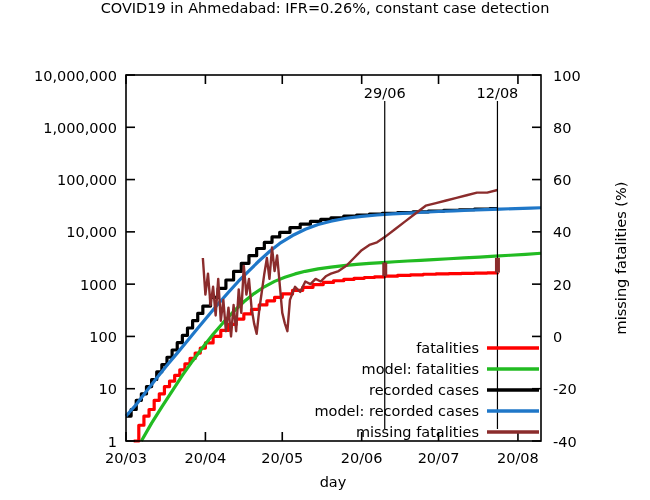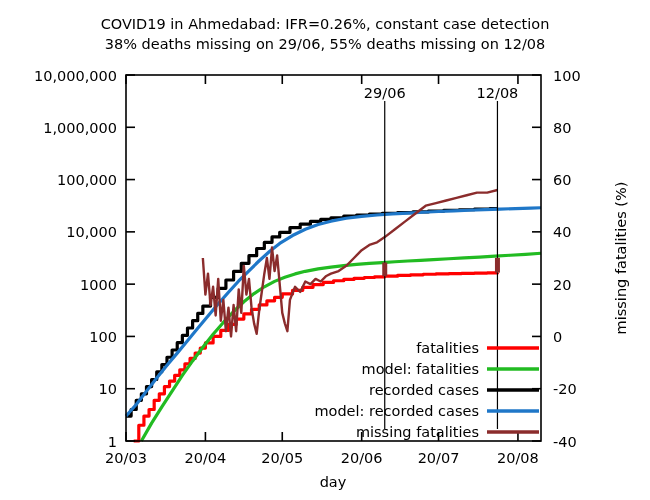--- a/index.html
+++ b/index.html
@@ -1,20 +1,20 @@
 <!DOCTYPE html>
 <html><head>
 <meta charset="utf-8">
 <style>
   html,body{margin:0;padding:0;background:#ffffff;}
   body{width:650px;height:500px;overflow:hidden;
        font-family:"DejaVu Sans","Liberation Sans",sans-serif;color:#000000;}
   #root{position:relative;width:650px;height:500px;}
   .ttl{position:absolute;width:650px;text-align:center;font-size:14.5px;color:#000;}
-  #title-line1{top:16px;}
+  #title-line1{top:0;}
   #title-line2{top:36px;}
   svg{position:absolute;left:0;top:0;}
   text{font-family:"DejaVu Sans","Liberation Sans",sans-serif;fill:#000000;}
   .tk{font-size:14.5px;}
   .ytk{text-anchor:end;}
   .y2tk{text-anchor:start;}
   .xtk{text-anchor:middle;}
   .axlab{font-size:14.5px;text-anchor:middle;}
   .annlab{font-size:14.5px;text-anchor:middle;}
   .leglab{font-size:14.5px;text-anchor:end;}
@@ -22,21 +22,20 @@
   .tick{stroke:#000000;stroke-width:1.6;}
   .ann{stroke:#000000;stroke-width:1.2;fill:none;}
   .series{fill:none;stroke-linejoin:round;stroke-linecap:butt;}
 </style>
 </head>
 <body>
 
 <div id="root">
 
   <div class="ttl" id="title-line1">COVID19 in Ahmedabad: IFR=0.26%, constant case detection</div>
-  <div class="ttl" id="title-line2">38% deaths missing on 29/06, 55% deaths missing on 12/08</div>
 
   <svg width="650" height="500" id="plot">
     <g id="series-layer">
         <path class="series" d="M 133.69 441.00 L 138.81 441.00 L 138.81 425.26 L 143.93 425.26 L 143.93 416.05 L 149.06 416.05 L 149.06 409.52 L 154.18 409.52 L 154.18 400.31 L 159.30 400.31 L 159.30 393.78 L 164.43 393.78 L 164.43 386.55 L 169.55 386.55 L 169.55 381.07 L 174.67 381.07 L 174.67 375.37 L 179.80 375.37 L 179.80 369.80 L 184.92 369.80 L 184.92 363.77 L 190.04 363.77 L 190.04 358.40 L 195.17 358.40 L 195.17 353.10 L 200.29 353.10 L 200.29 348.03 L 205.41 348.03 L 205.41 342.96 L 213.10 342.96 L 213.10 336.43 L 220.78 336.43 L 220.78 330.47 L 228.47 330.47 L 228.47 324.38 L 236.15 324.38 L 236.15 319.05 L 243.84 319.05 L 243.84 313.87 L 251.52 313.87 L 251.52 309.32 L 259.21 309.32 L 259.21 304.95 L 266.90 304.95 L 266.90 300.81 L 274.58 300.81 L 274.58 297.31 L 282.27 297.31 L 282.27 293.92 L 292.51 293.92 L 292.51 290.37 L 302.76 290.37 L 302.76 287.31 L 313.01 287.31 L 313.01 284.60 L 323.25 284.60 L 323.25 282.40 L 333.50 282.40 L 333.50 280.77 L 343.75 280.77 L 343.75 279.44 L 353.99 279.44 L 353.99 278.36 L 364.24 278.36 L 364.24 277.50 L 374.49 277.50 L 374.49 276.83 L 384.73 276.83 L 384.73 276.18 L 397.54 276.18 L 397.54 275.39 L 410.35 275.39 L 410.35 274.78 L 423.16 274.78 L 423.16 274.26 L 435.97 274.26 L 435.97 273.90 L 448.78 273.90 L 448.78 273.61 L 461.59 273.61 L 461.59 273.33 L 474.40 273.33 L 474.40 273.12 L 487.20 273.12 L 487.20 272.91 L 497.45 272.91 L 497.45 272.63" stroke="#FF0000" stroke-width="3.2"></path>
         <path class="series" d="M 141.37 441.00 L 151.62 423.10 L 161.86 406.85 L 172.11 391.11 L 182.36 375.37 L 192.60 360.93 L 202.85 347.28 L 213.10 334.26 L 223.35 322.46 L 233.59 311.48 L 243.84 301.78 L 254.09 293.58 L 264.33 286.79 L 274.58 281.37 L 284.83 277.16 L 295.07 273.90 L 305.32 271.31 L 318.13 268.86 L 330.94 267.08 L 343.75 265.63 L 356.56 264.45 L 369.36 263.43 L 382.17 262.53 L 394.98 261.76 L 407.79 261.01 L 420.60 260.28 L 433.41 259.58 L 448.78 258.75 L 464.15 257.87 L 479.52 257.03 L 494.89 256.15 L 510.26 255.25 L 525.63 254.31 L 541.00 253.24" stroke="#22BB22" stroke-width="3.2"></path>
         <path class="series" d="M 126.00 416.05 L 131.12 416.05 L 131.12 409.52 L 136.25 409.52 L 136.25 400.31 L 141.37 400.31 L 141.37 393.78 L 146.49 393.78 L 146.49 386.55 L 151.62 386.55 L 151.62 379.51 L 156.74 379.51 L 156.74 371.87 L 161.86 371.87 L 161.86 364.54 L 166.99 364.54 L 166.99 357.24 L 172.11 357.24 L 172.11 350.00 L 177.23 350.00 L 177.23 342.66 L 182.36 342.66 L 182.36 335.32 L 187.48 335.32 L 187.48 327.99 L 192.60 327.99 L 192.60 320.69 L 197.73 320.69 L 197.73 313.46 L 202.85 313.46 L 202.85 306.11 L 210.54 306.11 L 210.54 297.31 L 218.22 297.31 L 218.22 288.37 L 225.91 288.37 L 225.91 280.00 L 233.59 280.00 L 233.59 271.44 L 241.28 271.44 L 241.28 263.34 L 248.96 263.34 L 248.96 255.70 L 256.65 255.70 L 256.65 248.52 L 264.33 248.52 L 264.33 242.35 L 272.02 242.35 L 272.02 236.92 L 279.70 236.92 L 279.70 232.32 L 289.95 232.32 L 289.95 227.72 L 300.20 227.72 L 300.20 224.22 L 310.44 224.22 L 310.44 221.47 L 320.69 221.47 L 320.69 219.41 L 330.94 219.41 L 330.94 217.77 L 343.75 217.77 L 343.75 216.12 L 356.56 216.12 L 356.56 215.01 L 369.36 215.01 L 369.36 214.16 L 382.17 214.16 L 382.17 213.44 L 397.54 213.44 L 397.54 212.65 L 412.91 212.65 L 412.91 211.88 L 428.28 211.88 L 428.28 211.14 L 443.65 211.14 L 443.65 210.42 L 459.02 210.42 L 459.02 209.73 L 474.40 209.73 L 474.40 209.05 L 489.77 209.05 L 489.77 208.48 L 497.45 208.48 L 497.45 208.08" stroke="#000000" stroke-width="3.2"></path>
         <path class="series" d="M 126.00 416.05 L 136.25 404.45 L 146.49 391.11 L 156.74 378.04 L 166.99 365.33 L 177.23 353.10 L 187.48 340.66 L 197.73 328.31 L 207.98 316.08 L 218.22 303.84 L 228.47 292.24 L 238.72 280.97 L 248.96 270.80 L 259.21 260.76 L 269.46 251.56 L 279.70 243.46 L 292.51 235.55 L 305.32 229.28 L 318.13 224.54 L 330.94 221.18 L 346.31 218.26 L 361.68 216.35 L 377.05 215.01 L 392.42 213.95 L 407.79 213.04 L 423.16 212.26 L 438.53 211.51 L 453.90 210.87 L 469.27 210.25 L 484.64 209.64 L 500.01 209.05 L 515.38 208.56 L 530.75 208.08 L 541.00 207.76" stroke="#1F77C8" stroke-width="3.2"></path>
         <path class="series" d="M 202.85 258.00 L 205.41 294.60 L 207.98 273.69 L 210.54 305.06 L 213.10 286.76 L 215.66 315.51 L 218.22 278.91 L 220.78 320.74 L 223.35 299.83 L 225.91 331.20 L 228.47 307.67 L 231.03 336.43 L 233.59 305.06 L 236.15 331.20 L 238.72 289.37 L 241.28 312.90 L 243.84 265.84 L 246.40 294.60 L 248.96 278.91 L 251.52 307.67 L 254.09 323.36 L 256.65 333.81 L 259.21 310.29 L 261.77 291.99 L 264.33 273.69 L 266.90 258.00 L 269.46 278.91 L 272.02 247.54 L 274.58 271.07 L 277.14 255.39 L 279.70 284.14 L 282.27 312.90 L 284.83 323.36 L 287.39 331.20 L 289.95 299.83 L 295.07 286.76 L 300.20 291.99 L 305.32 281.53 L 310.44 284.14 L 315.57 278.91 L 320.69 281.53 L 325.81 276.30 L 330.94 273.69 L 338.62 271.07 L 346.31 265.84 L 353.99 258.00 L 361.68 250.16 L 369.36 244.93 L 377.05 242.31 L 384.73 237.09 L 394.98 229.24 L 405.23 221.40 L 415.48 213.56 L 425.72 205.71 L 435.97 203.10 L 446.22 200.49 L 456.46 197.87 L 466.71 195.26 L 476.96 192.64 L 487.20 192.64 L 497.45 190.03" stroke="#8B2C2C" stroke-width="2.4"></path>
       </g>
     <g id="ann-layer">

